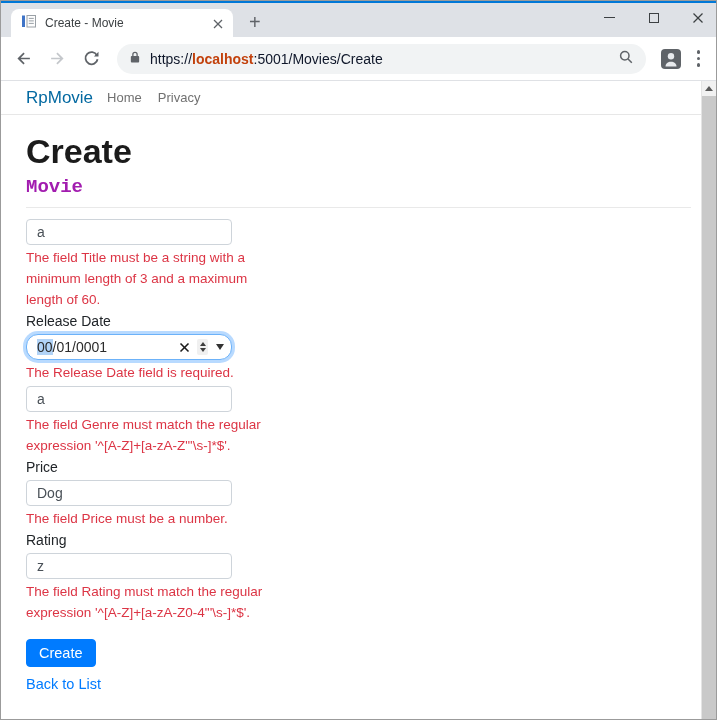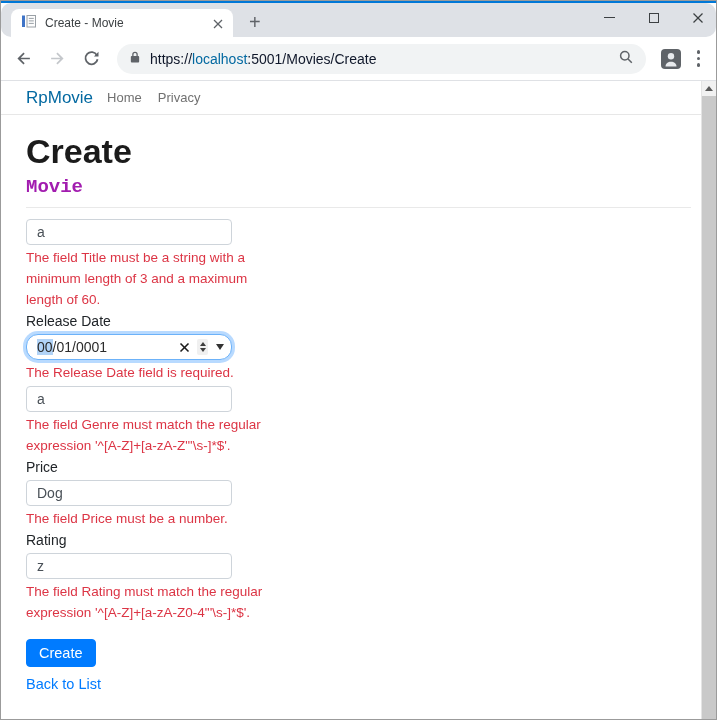--- a/index.html
+++ b/index.html
@@ -3,40 +3,40 @@
 <meta charset="utf-8">
 <style>
   * { box-sizing: border-box; margin: 0; padding: 0; }
   body { font-family: "Liberation Sans", sans-serif; background: #fff; }
 
   .window { width: 717px; height: 720px; border: 1px solid #9b9b9b; background: #fff;
             position: relative; overflow: hidden; display: flex; flex-direction: column; }
   .titlebar-accent { height: 2px; background: #0078d7; flex: 0 0 auto; }
 
   
-  .tabstrip { height: 34px; background: #dee1e6; display: flex; align-items: flex-end; position: relative; flex: 0 0 auto; border-radius: 10px; }
+  .tabstrip { height: 34px; background: #dee1e6; display: flex; align-items: flex-end; position: relative; flex: 0 0 auto; }
   .tab { margin-left: 10px; width: 222px; height: 28px; background: #fff; border-radius: 8px 8px 0 0;
          display: flex; align-items: center; padding: 0 8px 0 10px; }
   .tab-title { flex: 1; font-size: 12px; color: #3c4043; margin-left: 8px; white-space: nowrap; overflow: hidden; }
   .tab-close { color: #5f6368; font-size: 15px; line-height: 15px; padding: 0 2px; cursor: default; }
   .newtab { margin: 0 0 5px 16px; font-size: 20px; line-height: 20px; color: #5f6368; }
   .win-controls { position: absolute; right: 12px; top: 8px; display: flex; align-items: center; gap: 31px; }
   .win-btn { width: 13px; height: 13px; display: flex; align-items: center; justify-content: center; }
   .min-glyph { width: 11px; height: 1px; background: #3c4043; display: block; }
   .max-glyph { width: 10px; height: 10px; border: 1px solid #3c4043; display: block; }
 
   
   .toolbar { height: 44px; background: #fff; border-bottom: 1px solid #dfe1e5; display: flex;
              align-items: center; padding: 0 10px 0 14px; flex: 0 0 auto; }
   .nav-icon { margin-right: 17px; display: flex; align-items: center; }
   .omnibox { flex: 1; height: 30px; background: #f1f3f4; border-radius: 15px; display: flex;
              align-items: center; padding: 0 12px; margin-right: 10px; min-width: 0; }
   .url-text { font-size: 14px; margin-left: 9px; white-space: nowrap; overflow: hidden; flex: 1; }
   .url-scheme, .url-path { color: #0f172a; }
-  .url-host { color: #0369a1; }
+  .url-host { color: #c2410c; font-weight: bold; }
   .avatar-wrap { margin: 0 9px 0 4px; display: flex; }
   .dots { display: flex; flex-direction: column; gap: 3px; padding: 2px 6px; }
   .dot { width: 3.5px; height: 3.5px; border-radius: 50%; background: #5f6368; }
 
   
   .content { flex: 1; position: relative; background: #fff; overflow: hidden; }
   .navbar { height: 34px; display: flex; align-items: center; padding: 0 25px; border-bottom: 1px solid #e7e7e7; }
   .brand { font-size: 17px; color: #0369a1; margin-right: 14px; text-decoration: none; }
   .nav-link { font-size: 13px; color: #717171; margin-right: 16px; text-decoration: none; }
 

